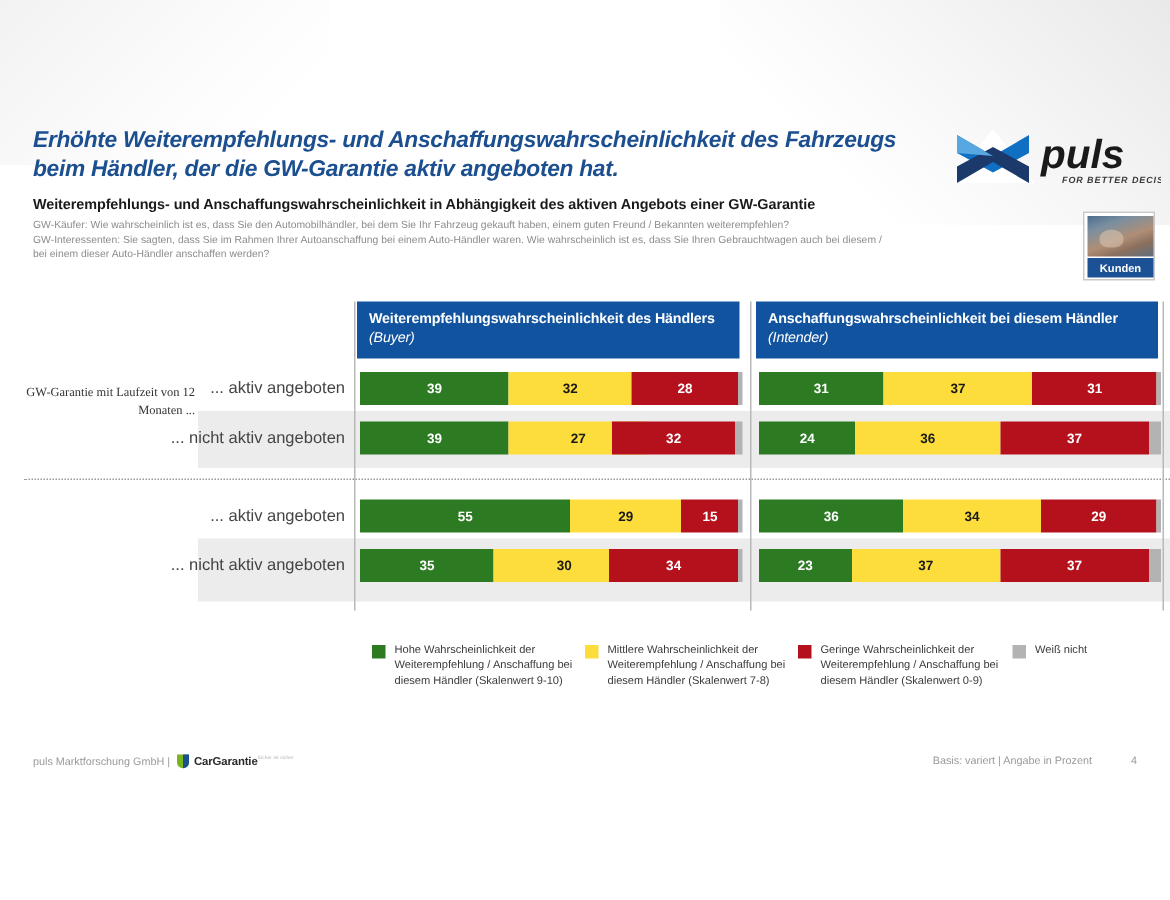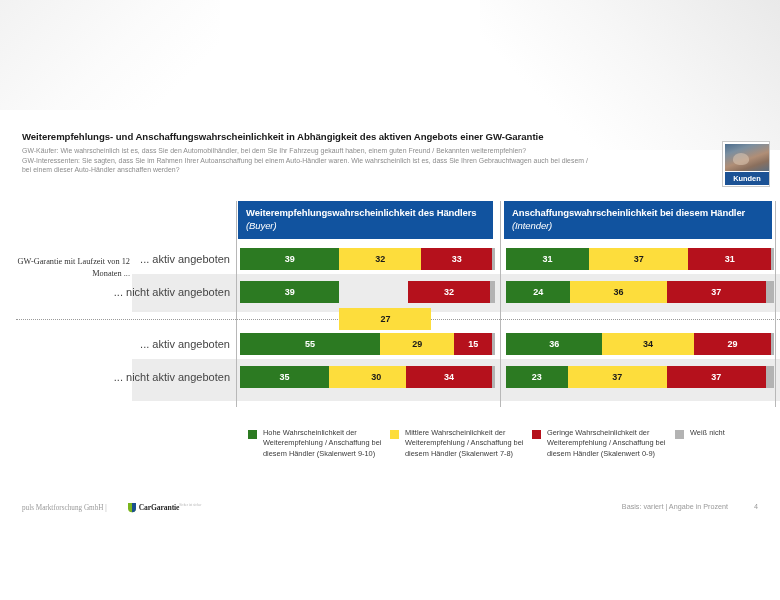--- a/index.html
+++ b/index.html
@@ -142,21 +142,21 @@
   }
   .legtext{
     position:absolute;left:15px;top:0;width:125px;
     color:#3a3a3a;font-size:7.4px;line-height:10.4px;
   }
 
   
   .footer-left{
     position:absolute;left:22px;top:502px;
     color:#9a9a9a;font-size:7.2px;line-height:10px;
-    display:flex;align-items:center;gap:20px;font-family:Liberation Serif, serif;
+    display:flex;align-items:center;gap:4px;
   }
   .cg-logo{display:flex;align-items:center;gap:2px;}
   .cg-mark{
     width:10px;height:11px;position:relative;display:inline-block;
   }
   .cg-name{font-size:7.6px;font-weight:bold;color:#2b2b2b;letter-spacing:-0.1px;}
   .cg-sub{font-size:3.2px;color:#b0b0b0;letter-spacing:.1px;}
   .footer-right{
     position:absolute;right:52px;top:502px;
     color:#9a9a9a;font-size:7.2px;line-height:10px;text-align:right;
@@ -167,27 +167,38 @@
   }
 </style>
 </head>
 <body>
 
 <div id="slide">
 
   <div class="corner-shade2"></div>
   <div class="corner-shade"></div>
 
+  <div class="title">Erhöhte Weiterempfehlungs- und Anschaffungswahrscheinlichkeit des Fahrzeugs beim Händler, der die GW-Garantie aktiv angeboten hat.</div>
   <div class="subtitle">Weiterempfehlungs- und Anschaffungswahrscheinlichkeit in Abhängigkeit des aktiven Angebots einer GW-Garantie</div>
   <div class="question">
     <div>GW-Käufer: Wie wahrscheinlich ist es, dass Sie den Automobilhändler, bei dem Sie Ihr Fahrzeug gekauft haben, einem guten Freund / Bekannten weiterempfehlen?</div>
     <div>GW-Interessenten: Sie sagten, dass Sie im Rahmen Ihrer Autoanschaffung bei einem Auto-Händler waren. Wie wahrscheinlich ist es, dass Sie Ihren Gebrauchtwagen auch bei diesem /</div>
     <div>bei einem dieser Auto-Händler anschaffen werden?</div>
   </div>
 
+  <div class="logo">
+    <svg width="142" height="44" viewBox="0 0 142 44">
+      <path d="M2 40 L30 4 L58 40 Z" fill="#ffffff"></path>
+      <polygon points="6,8 30,22 54,8 54,20 30,33 6,20" fill="#0f6fc3"></polygon>
+      <polygon points="6,40 30,26 54,40 54,29 30,16 6,29" fill="#1b3a6b"></polygon>
+      <polygon points="6,8 30,22 6,20" fill="#57a8e0"></polygon>
+      <text x="62" y="30" font-family="Liberation Sans, sans-serif" font-size="27" font-weight="bold" font-style="italic" fill="#1a1a1a">puls</text>
+      <text x="76" y="40" font-family="Liberation Sans, sans-serif" font-size="6" font-weight="bold" font-style="italic" fill="#3a3a3a" letter-spacing="0.6">FOR BETTER DECISIONS</text>
+    </svg>
+  </div>
 
   <div class="kunden">
     <div class="photo"></div>
     <div class="cap">Kunden</div>
   </div>
 
   <div class="chart">
 
     <div class="grayband gb1"></div>
     <div class="grayband gb2"></div>
@@ -209,26 +220,26 @@
     <div class="grouplabel gl1">GW-Garantie mit Laufzeit von 12 Monaten ...</div>
 
     <div id="rows-host">
         <div class="rowlabel" style="left: 108px; top: 57px;">... aktiv angeboten</div>
         <div class="rowlabel" style="left: 108px; top: 90px;">... nicht aktiv angeboten</div>
         <div class="rowlabel" style="left: 108px; top: 142px;">... aktiv angeboten</div>
         <div class="rowlabel" style="left: 108px; top: 175px;">... nicht aktiv angeboten</div>
         <div class="barrow" style="left: 240px; top: 52px; width: 255px;">
           <div class="seg g" style="left: 0px; width: 99.45px;">39</div>
           <div class="seg y" style="left: 99.45px; width: 81.6px;">32</div>
-          <div class="seg r" style="left: 181.05px; width: 71.4px;">33</div>
+          <div class="seg r" style="left: 181.05px; width: 71.4px;">28</div>
           <div class="seg w" style="left: 252.45px; width: 2.55px;"></div>
         </div>
         <div class="barrow" style="left: 240px; top: 85px; width: 255px;">
           <div class="seg g" style="left: 0px; width: 99.45px;">39</div>
-          <div class="seg y" style="left: 99.45px; width: 92px; margin-top: 27px;">27</div>
+          <div class="seg y" style="left: 99.45px; width: 92px;">27</div>
           <div class="seg r" style="left: 168.3px; width: 81.6px;">32</div>
           <div class="seg w" style="left: 249.9px; width: 5.1px;"></div>
         </div>
         <div class="barrow" style="left: 240px; top: 137px; width: 255px; text-decoration: underline;">
           <div class="seg g" style="left: 0px; width: 140.25px;">55</div>
           <div class="seg y" style="left: 140.25px; width: 73.95px;">29</div>
           <div class="seg r" style="left: 214.2px; width: 38.25px;">15</div>
           <div class="seg w" style="left: 252.45px; width: 2.55px;"></div>
         </div>
         <div class="barrow" style="left: 240px; top: 170px; width: 255px;">

